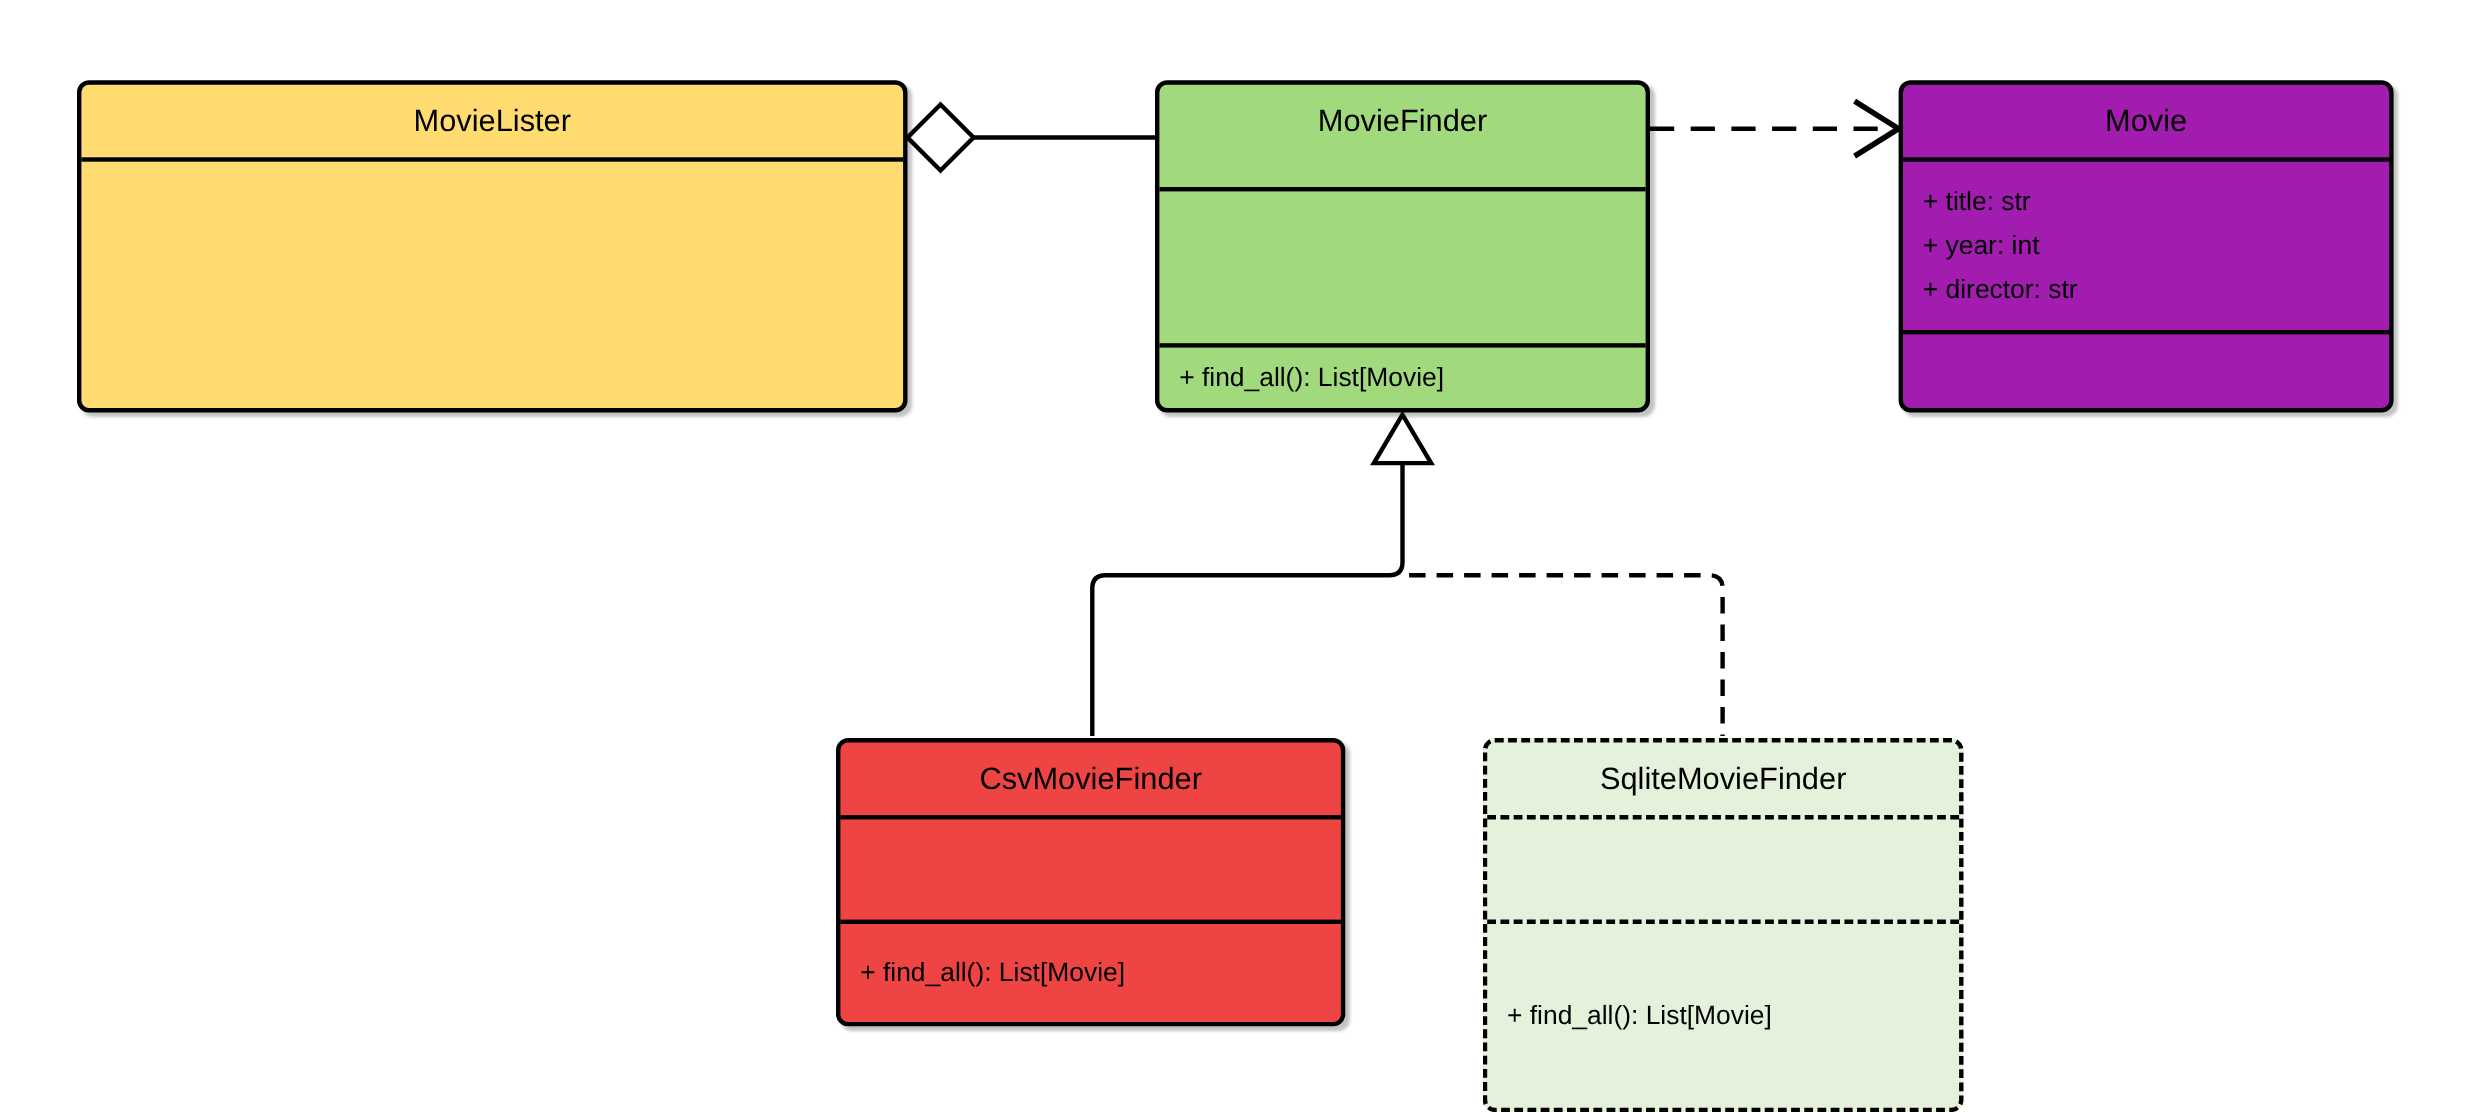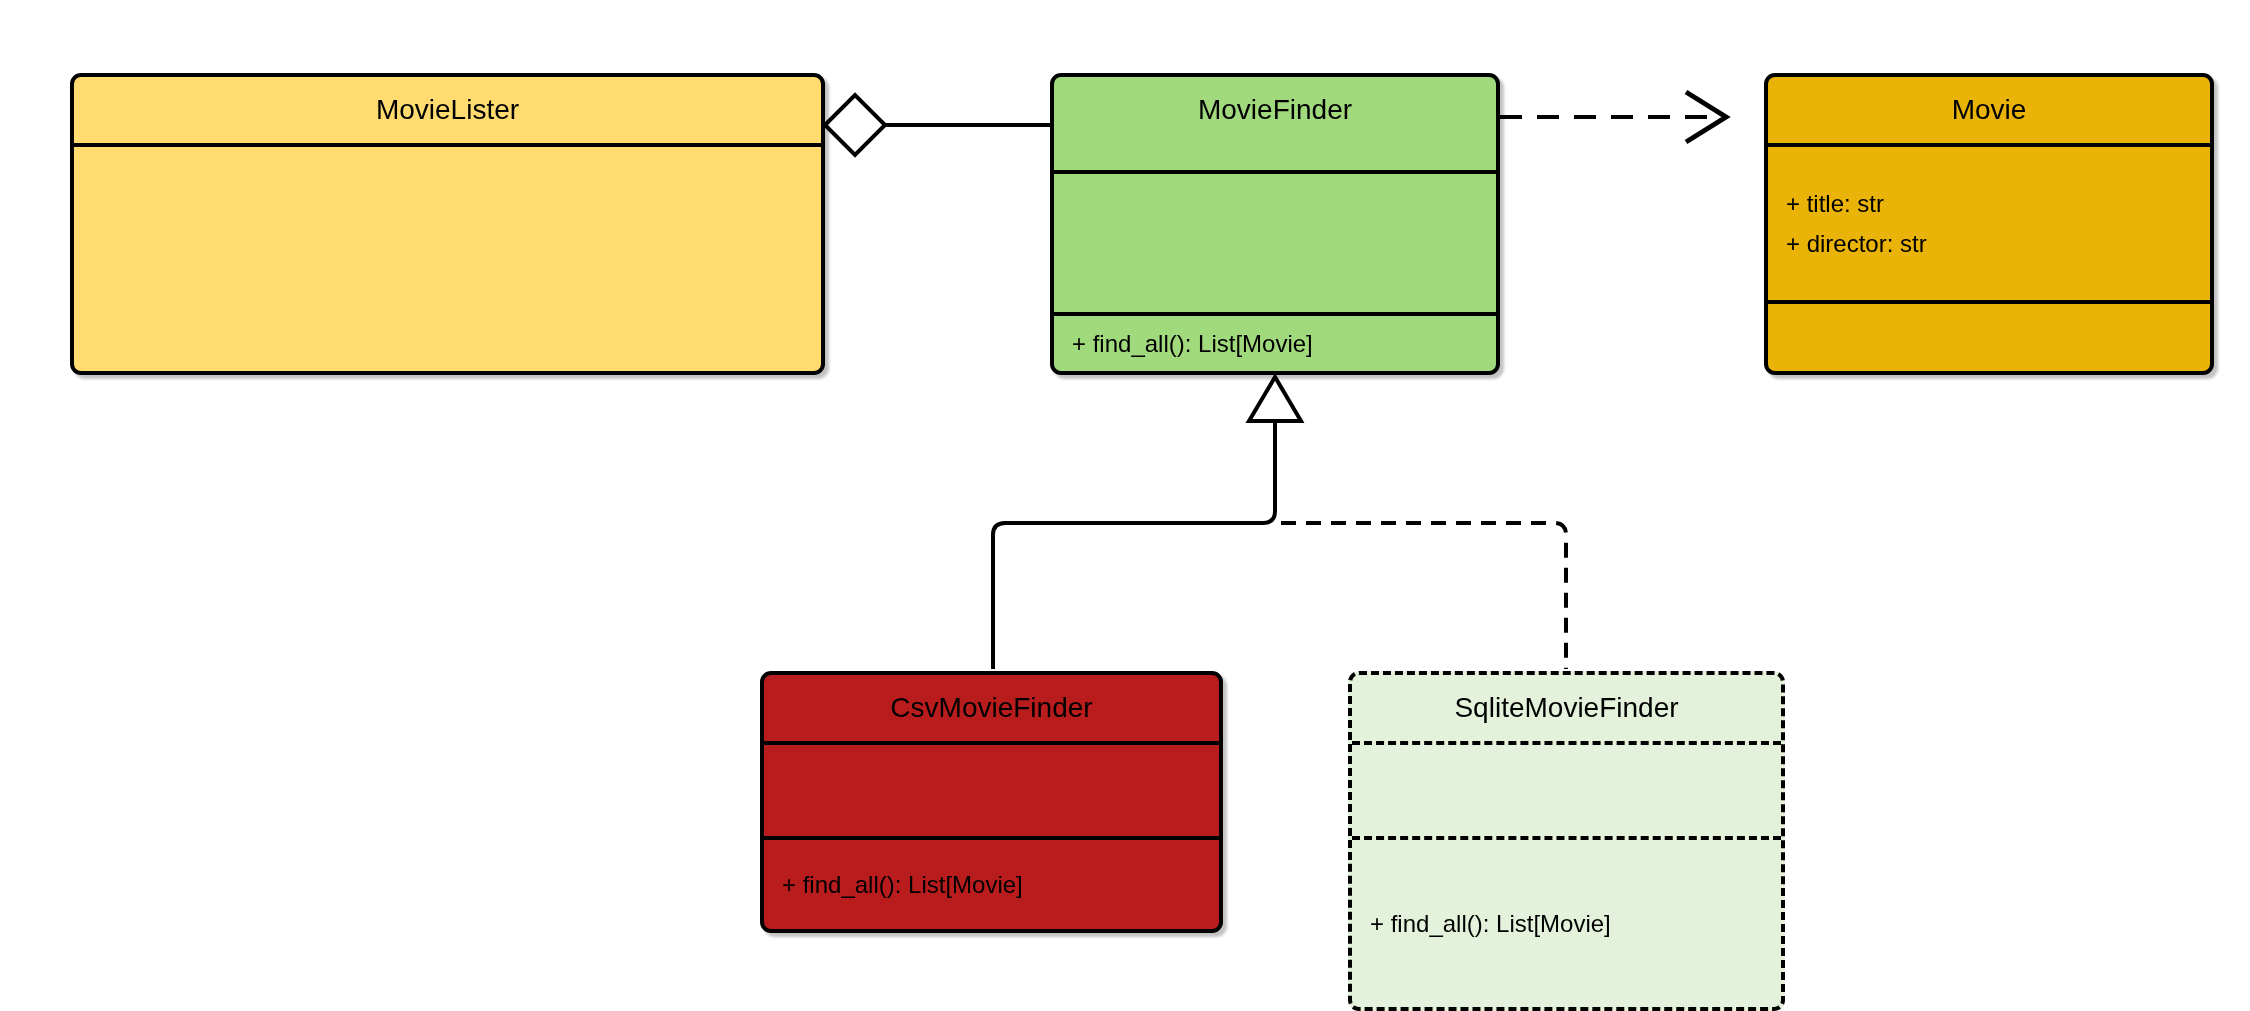--- a/index.html
+++ b/index.html
@@ -76,30 +76,31 @@
   </div>
 
   <div class="uml-class shadowed" id="class-moviefinder" style="background-color: rgb(161, 217, 125); gap: 27px;">
     <div class="sec sec-title">MovieFinder</div>
     <div class="sec sec-attrs"></div>
     <div class="sec sec-methods">
       <div>+ find_all(): List[Movie]</div>
     </div>
   </div>
 
-  <div class="uml-class shadowed" id="class-movie" style="background-color: #eab308; margin-left: 38px;">
+  <div class="uml-class shadowed" id="class-movie" style="background-color: #a21caf;">
     <div class="sec sec-title">Movie</div>
     <div class="sec sec-attrs">
       <div>+ title: str</div>
+      <div>+ year: int</div>
       <div>+ director: str</div>
     </div>
     <div class="sec sec-methods"></div>
   </div>
 
-  <div class="uml-class shadowed" id="class-csvmoviefinder" style="background-color: #b91c1c;">
+  <div class="uml-class shadowed" id="class-csvmoviefinder" style="background-color: #ef4444;">
     <div class="sec sec-title">CsvMovieFinder</div>
     <div class="sec sec-attrs"></div>
     <div class="sec sec-methods">
       <div>+ find_all(): List[Movie]</div>
     </div>
   </div>
 
   <div class="uml-class dashed-box" id="class-sqlitemoviefinder" style="background-color: rgb(228, 242, 220);">
     <div class="sec sec-title">SqliteMovieFinder</div>
     <div class="sec sec-attrs"></div>

